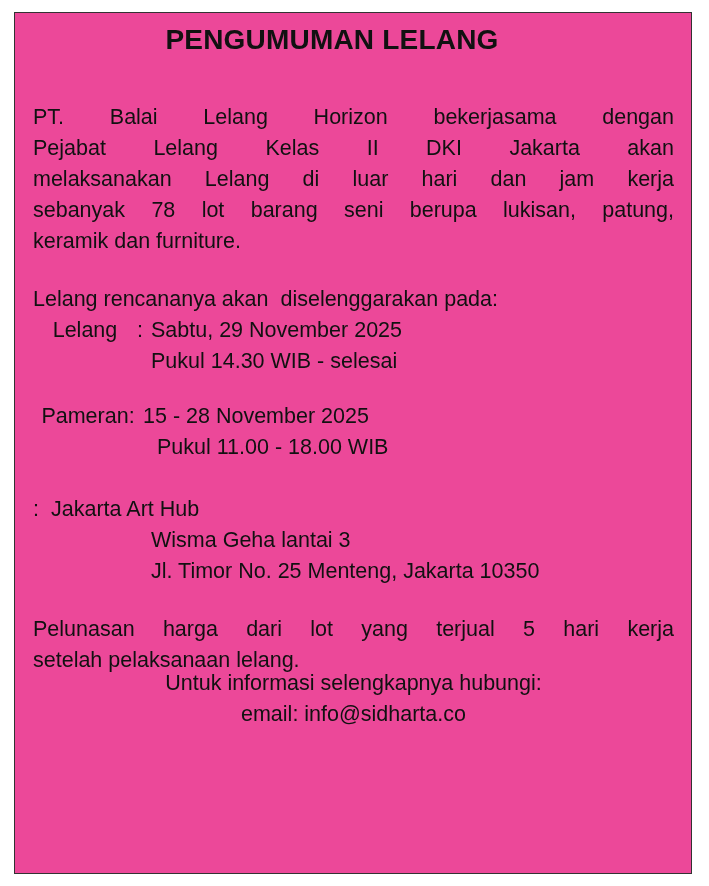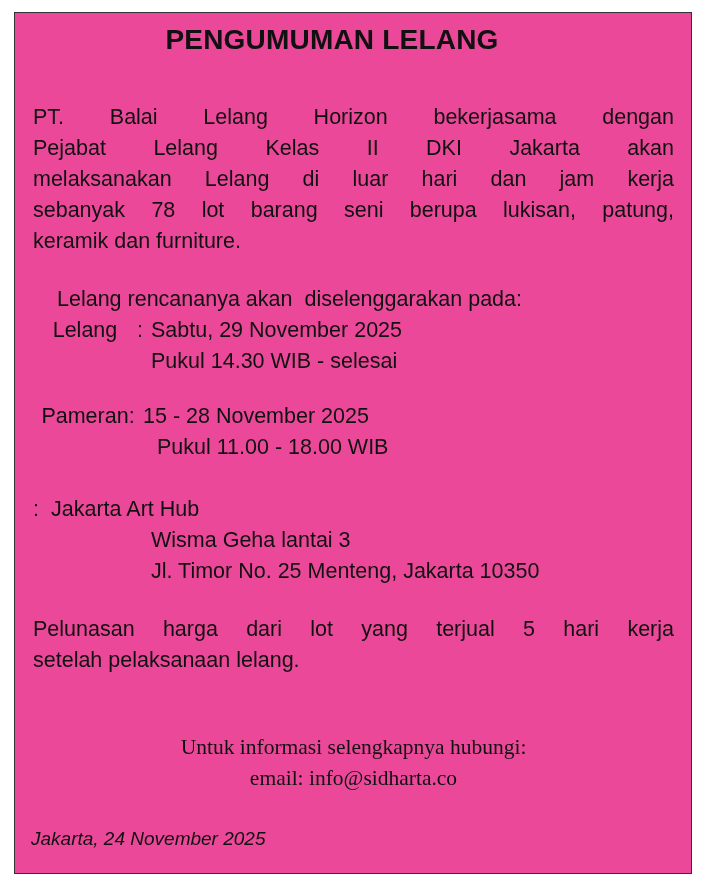--- a/index.html
+++ b/index.html
@@ -86,21 +86,21 @@
 
   <div class="block justify" style="top:89px;">
     <span class="line">PT. Balai Lelang Horizon bekerjasama dengan</span>
     <span class="line">Pejabat Lelang Kelas II DKI Jakarta akan</span>
     <span class="line">melaksanakan Lelang di luar hari dan jam kerja</span>
     <span class="line">sebanyak 78 lot barang seni berupa lukisan, patung,</span>
     <span class="line last">keramik dan furniture.</span>
   </div>
 
   <div class="block" style="top:271px;">
-    <div style="white-space:pre;margin-left:24px;">Lelang rencananya akan  diselenggarakan pada:</div>
+    <div style="white-space:pre;">Lelang rencananya akan  diselenggarakan pada:</div>
     <div class="row">
       <span class="label-col" style="width:104px;">Lelang</span>
       <span style="width:14px;">:</span>
       <span>Sabtu, 29 November 2025</span>
     </div>
     <div class="row">
       <span style="display:inline-block;width:118px;"></span>
       <span>Pukul 14.30 WIB - selesai</span>
     </div>
   </div>
@@ -129,20 +129,19 @@
       <span style="display:inline-block;width:118px;"></span>
       <span>Jl. Timor No. 25 Menteng, Jakarta 10350</span>
     </div>
   </div>
 
   <div class="block justify" style="top:601px;">
     <span class="line">Pelunasan harga dari lot yang terjual 5 hari kerja</span>
     <span class="line last">setelah pelaksanaan lelang.</span>
   </div>
 
-  <div class="block center" style="top:719px;font-family:Liberation Serif, serif;">
+  <div class="block center" style="top:655px;">
     <div>Untuk informasi selengkapnya hubungi:</div>
     <div>email: info@sidharta.co</div>
   </div>
 
-  <div class="footer-date" style="top:815px;">Jakarta, 24 November 2025</div>
 
 </div>
 
 </body></html>

